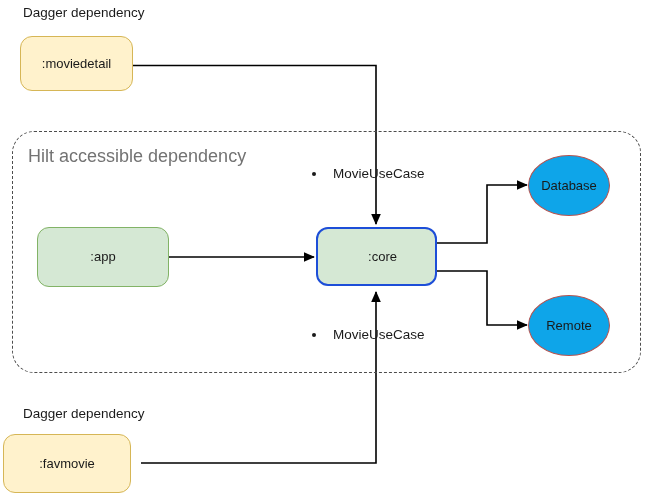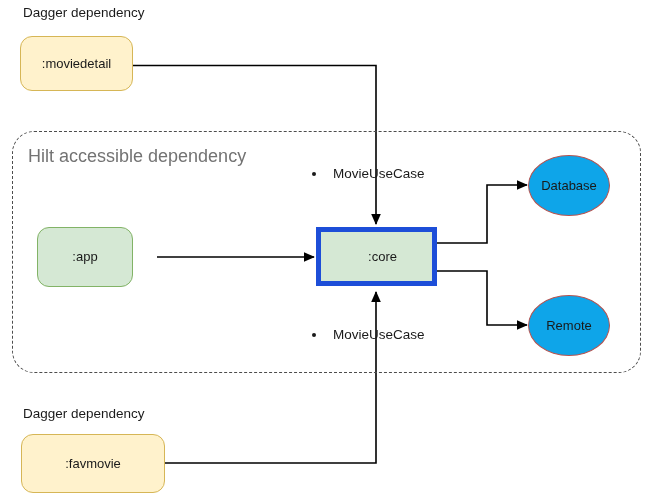--- a/index.html
+++ b/index.html
@@ -42,22 +42,22 @@
     border: 1px solid #d6b656;
     border-radius: 12px;
   }
   .node-green-soft {
     background: #d5e8d4;
     border: 1px solid #82b366;
     border-radius: 12px;
   }
   .node-green-sharp {
     background: #d5e8d4;
-    border: 5px solid #1d4ed8;
-    border-radius: 0;
+    border: 2px solid #1d4ed8;
+    border-radius: 12px;
     padding-left: 12px;
   }
   .node-ellipse {
     background: #0ea5e9;
     border: 1px solid #b85450;
     border-radius: 50%;
   }
   .group-box {
     position: absolute;
     box-sizing: border-box;
@@ -125,21 +125,21 @@
 
   <div class="group-box" style="left:12px; top:131px; width:629px; height:242px;"></div>
 
   <div class="group-caption" style="left:28px; top:146px;">Hilt accessible dependency</div>
 
   <div class="bullet-item" style="left:312px; top:166px;">
     <span class="bullet-dot"></span>
     <span>MovieUseCase</span>
   </div>
 
-  <div class="node node-green-soft" style="left:37px; top:227px; width:96px; height:60px;">
+  <div class="node node-green-soft" style="left:37px; top:227px; width:132px; height:60px;">
     <span>:app</span>
   </div>
 
   <div class="node node-green-sharp" style="left:316px; top:227px; width:121px; height:59px;">
     <span>:core</span>
   </div>
 
   <div class="node node-ellipse" style="left:528px; top:155px; width:82px; height:61px;">
     <span>Database</span>
   </div>
@@ -148,17 +148,17 @@
     <span>Remote</span>
   </div>
 
   <div class="bullet-item" style="left:312px; top:327px;">
     <span class="bullet-dot"></span>
     <span>MovieUseCase</span>
   </div>
 
   <div class="caption" style="left:23px; top:406px;">Dagger dependency</div>
 
-  <div class="node node-yellow" style="left:21px; top:434px; width:144px; height:59px;">
+  <div class="node node-yellow" style="left:3px; top:434px; width:128px; height:59px;">
     <span>:favmovie</span>
   </div>
 
 </div>
 
 </body></html>

